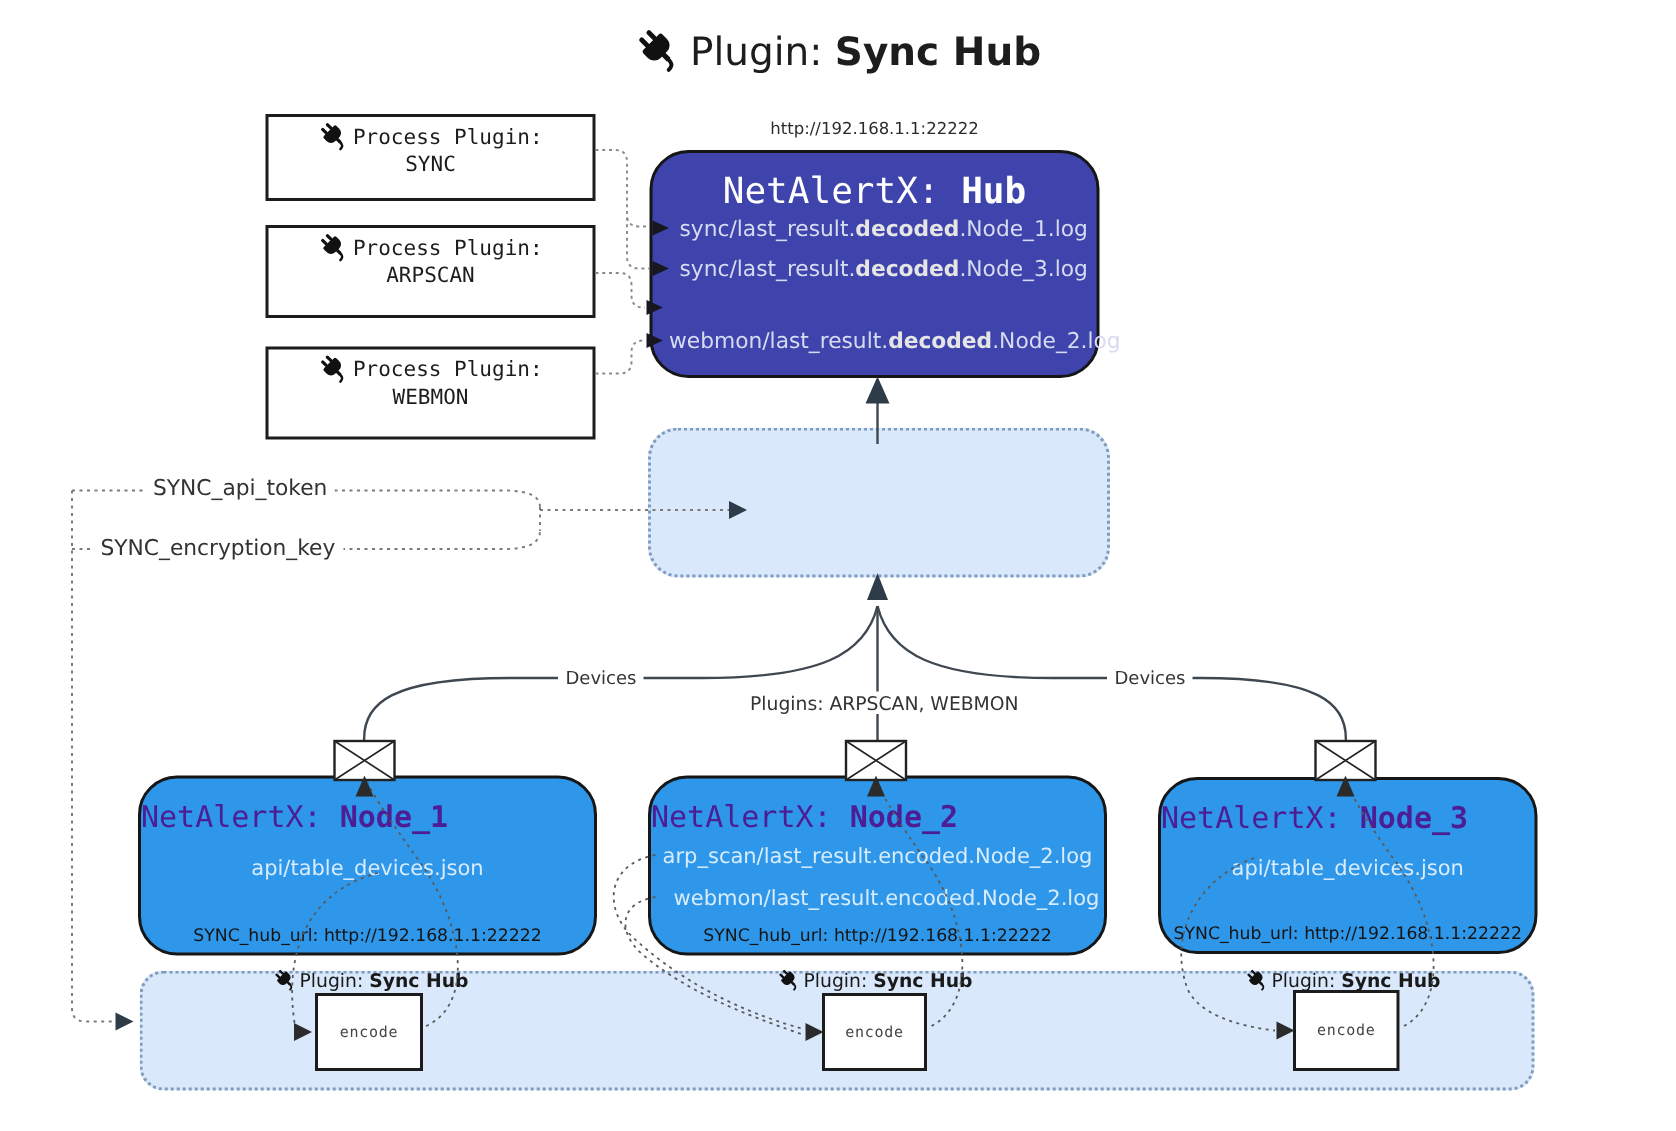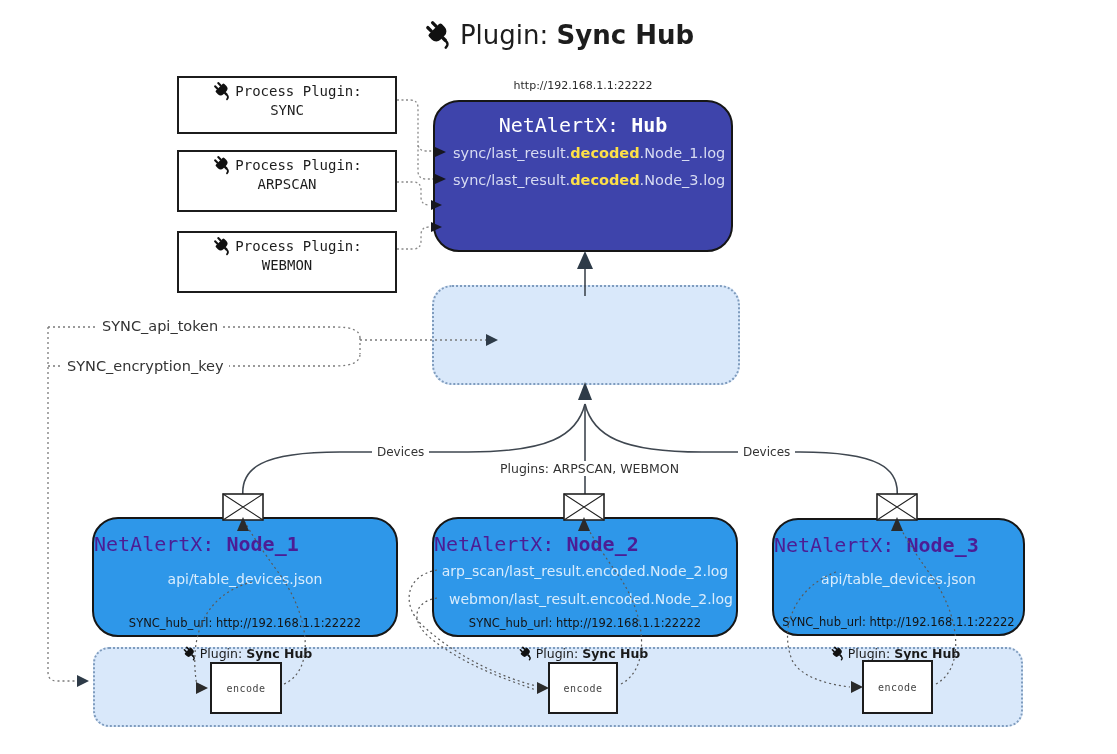--- a/index.html
+++ b/index.html
@@ -17,24 +17,24 @@
   .page-title .bold{font-weight:bold;}
   .plug{display:inline-block;vertical-align:middle;}
   .plug-lg{width:32px;height:32px;margin-right:5px;margin-top:-6px;}
   .plug-md{width:21px;height:21px;margin-right:2px;margin-top:-3px;}
   .plug-sm{width:16px;height:16px;margin-right:2px;margin-top:-3px;}
 
   
   .hub-url{left:433px;width:300px;top:79px;font-size:11px;color:#2b2b2b;z-index:2;}
   .hub-box{left:433px;top:100px;width:300px;height:152px;border:2px solid #161616;border-radius:26px;
            background:var(--hub_fill,#3E44AB);box-sizing:border-box;z-index:2;}
-  .hub-title{margin-top:11px;text-align:center;font-size:20px;color:#fff;}
+  .hub-title{margin-top:11px;text-align:center;font-size:24px;color:#fff;}
   .hub-title .bold{font-weight:bold;}
   .hub-line{position:absolute;font-size:14.5px;color:#d7dbf2;white-space:nowrap;}
-  .hub-line b{color:#fde047;}
+  .hub-line b{color:#e5e5e5;}
   .hl0{top:43px;left:18px;} .hl1{top:70px;left:18px;} .hl2{top:96px;left:11px;} .hl3{top:118px;left:11px;}
 
   
   .proc-box{left:177px;width:220px;border:2px solid #1c1c1c;background:#fff;box-sizing:border-box;
             z-index:2;font-size:14px;color:#1c1c1c;}
   .pb0{top:76px;height:58px;} .pb1{top:150px;height:62px;} .pb2{top:231px;height:62px;}
   .proc-line1{margin-top:5px;text-align:center;}
   .proc-line2{text-align:center;margin-top:1px;}
 
   
@@ -98,20 +98,21 @@
   </div>
 
   <div class="abs hub-url center nowrap">http://192.168.1.1:22222</div>
   <div class="abs hub-box mono">
     <div class="hub-title">
       <span>NetAlertX:</span>
       <span class="bold">Hub</span>
     </div>
     <div class="hub-line hl0" style="font-family:'DejaVu Sans',sans-serif"><span>sync/last_result.</span><b>decoded</b><span>.Node_1.log</span></div>
     <div class="hub-line hl1" style="font-family:'DejaVu Sans',sans-serif"><span>sync/last_result.</span><b>decoded</b><span>.Node_3.log</span></div>
+    <div class="hub-line hl3" style="font-family:'DejaVu Sans',sans-serif"><span>webmon/last_result.</span><b>decoded</b><span>.Node_2.log</span></div>
   </div>
 
   <div class="abs proc-box pb0 mono">
     <div class="proc-line1 nowrap"><span class="plug plug-md"><svg viewBox="0 0 32 32" style="width:100%;height:100%">
             <g transform="rotate(-45 16 16)" fill="#111">
               <rect x="11" y="2" width="3.2" height="8" rx="1.4"></rect>
               <rect x="17.8" y="2" width="3.2" height="8" rx="1.4"></rect>
               <path d="M9 9 h14 a2 2 0 0 1 2 2 v4 a6 6 0 0 1 -6 6 h-6 a6 6 0 0 1 -6 -6 v-4 a2 2 0 0 1 2 -2 z"></path>
               <rect x="14.3" y="20.5" width="3.4" height="5"></rect>
               <path d="M16 25 c0 4.2 -1.2 5.4 -4.8 5.4" stroke="#111" stroke-width="2.6" fill="none" stroke-linecap="round"></path>

